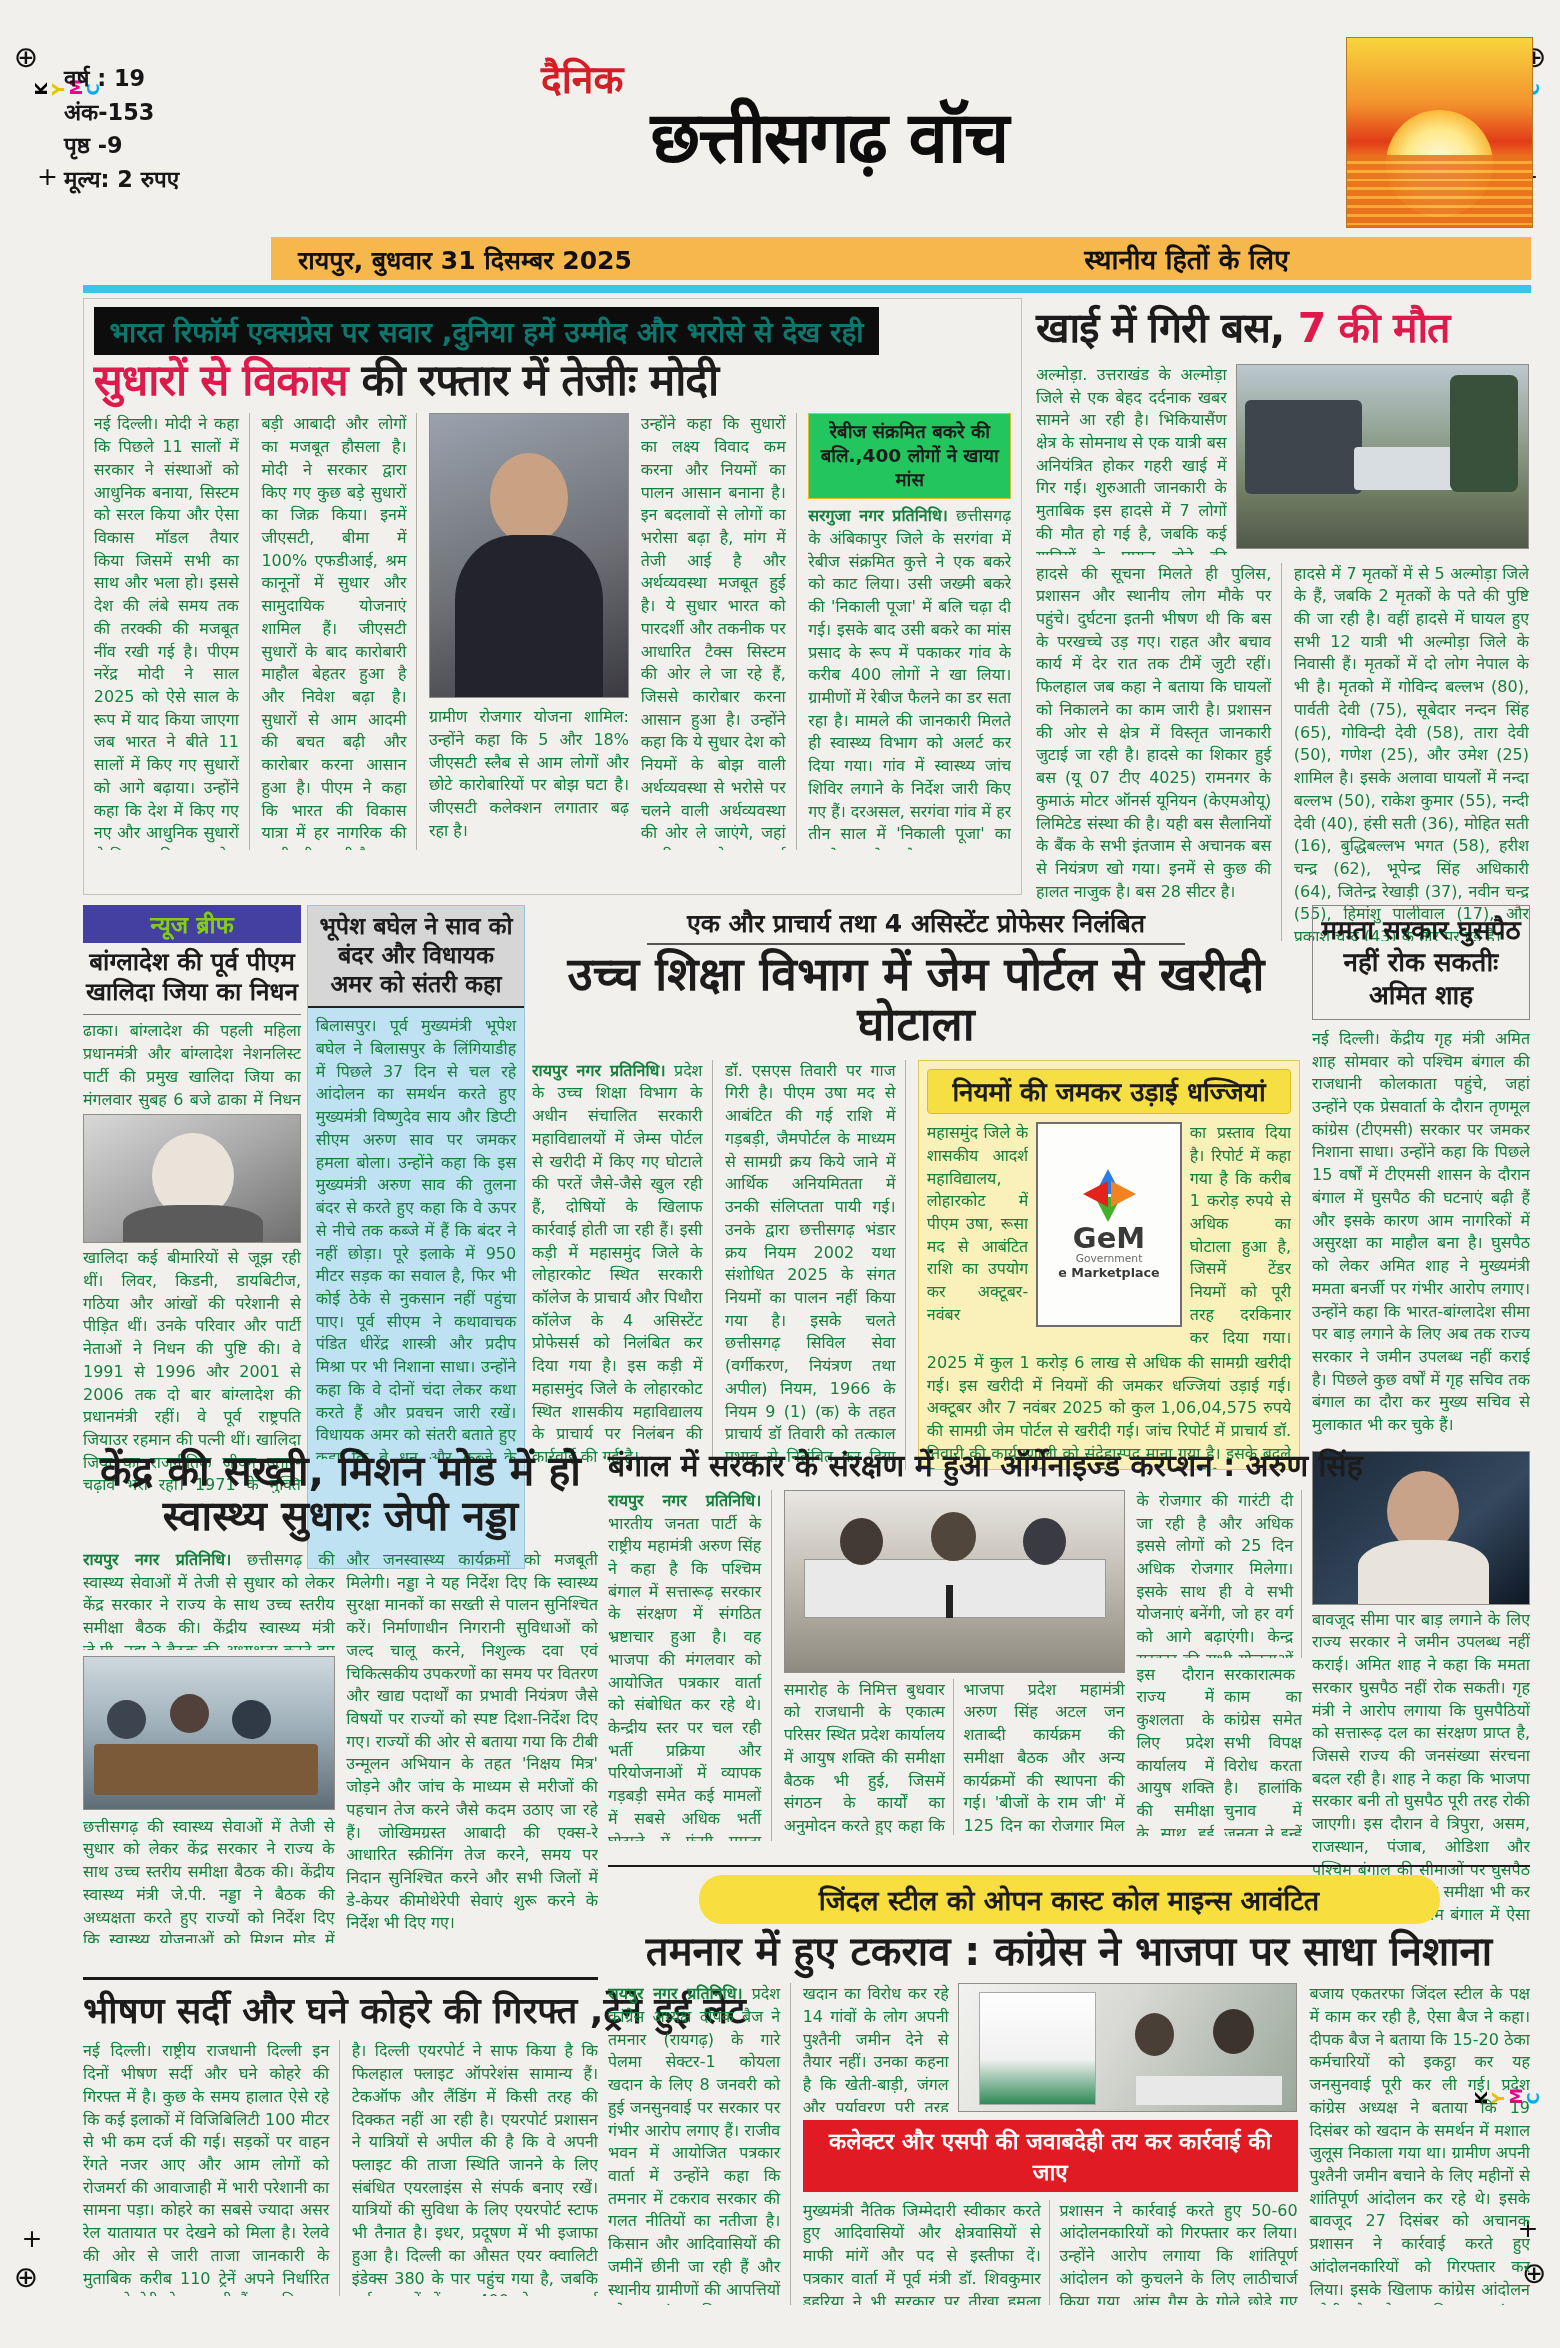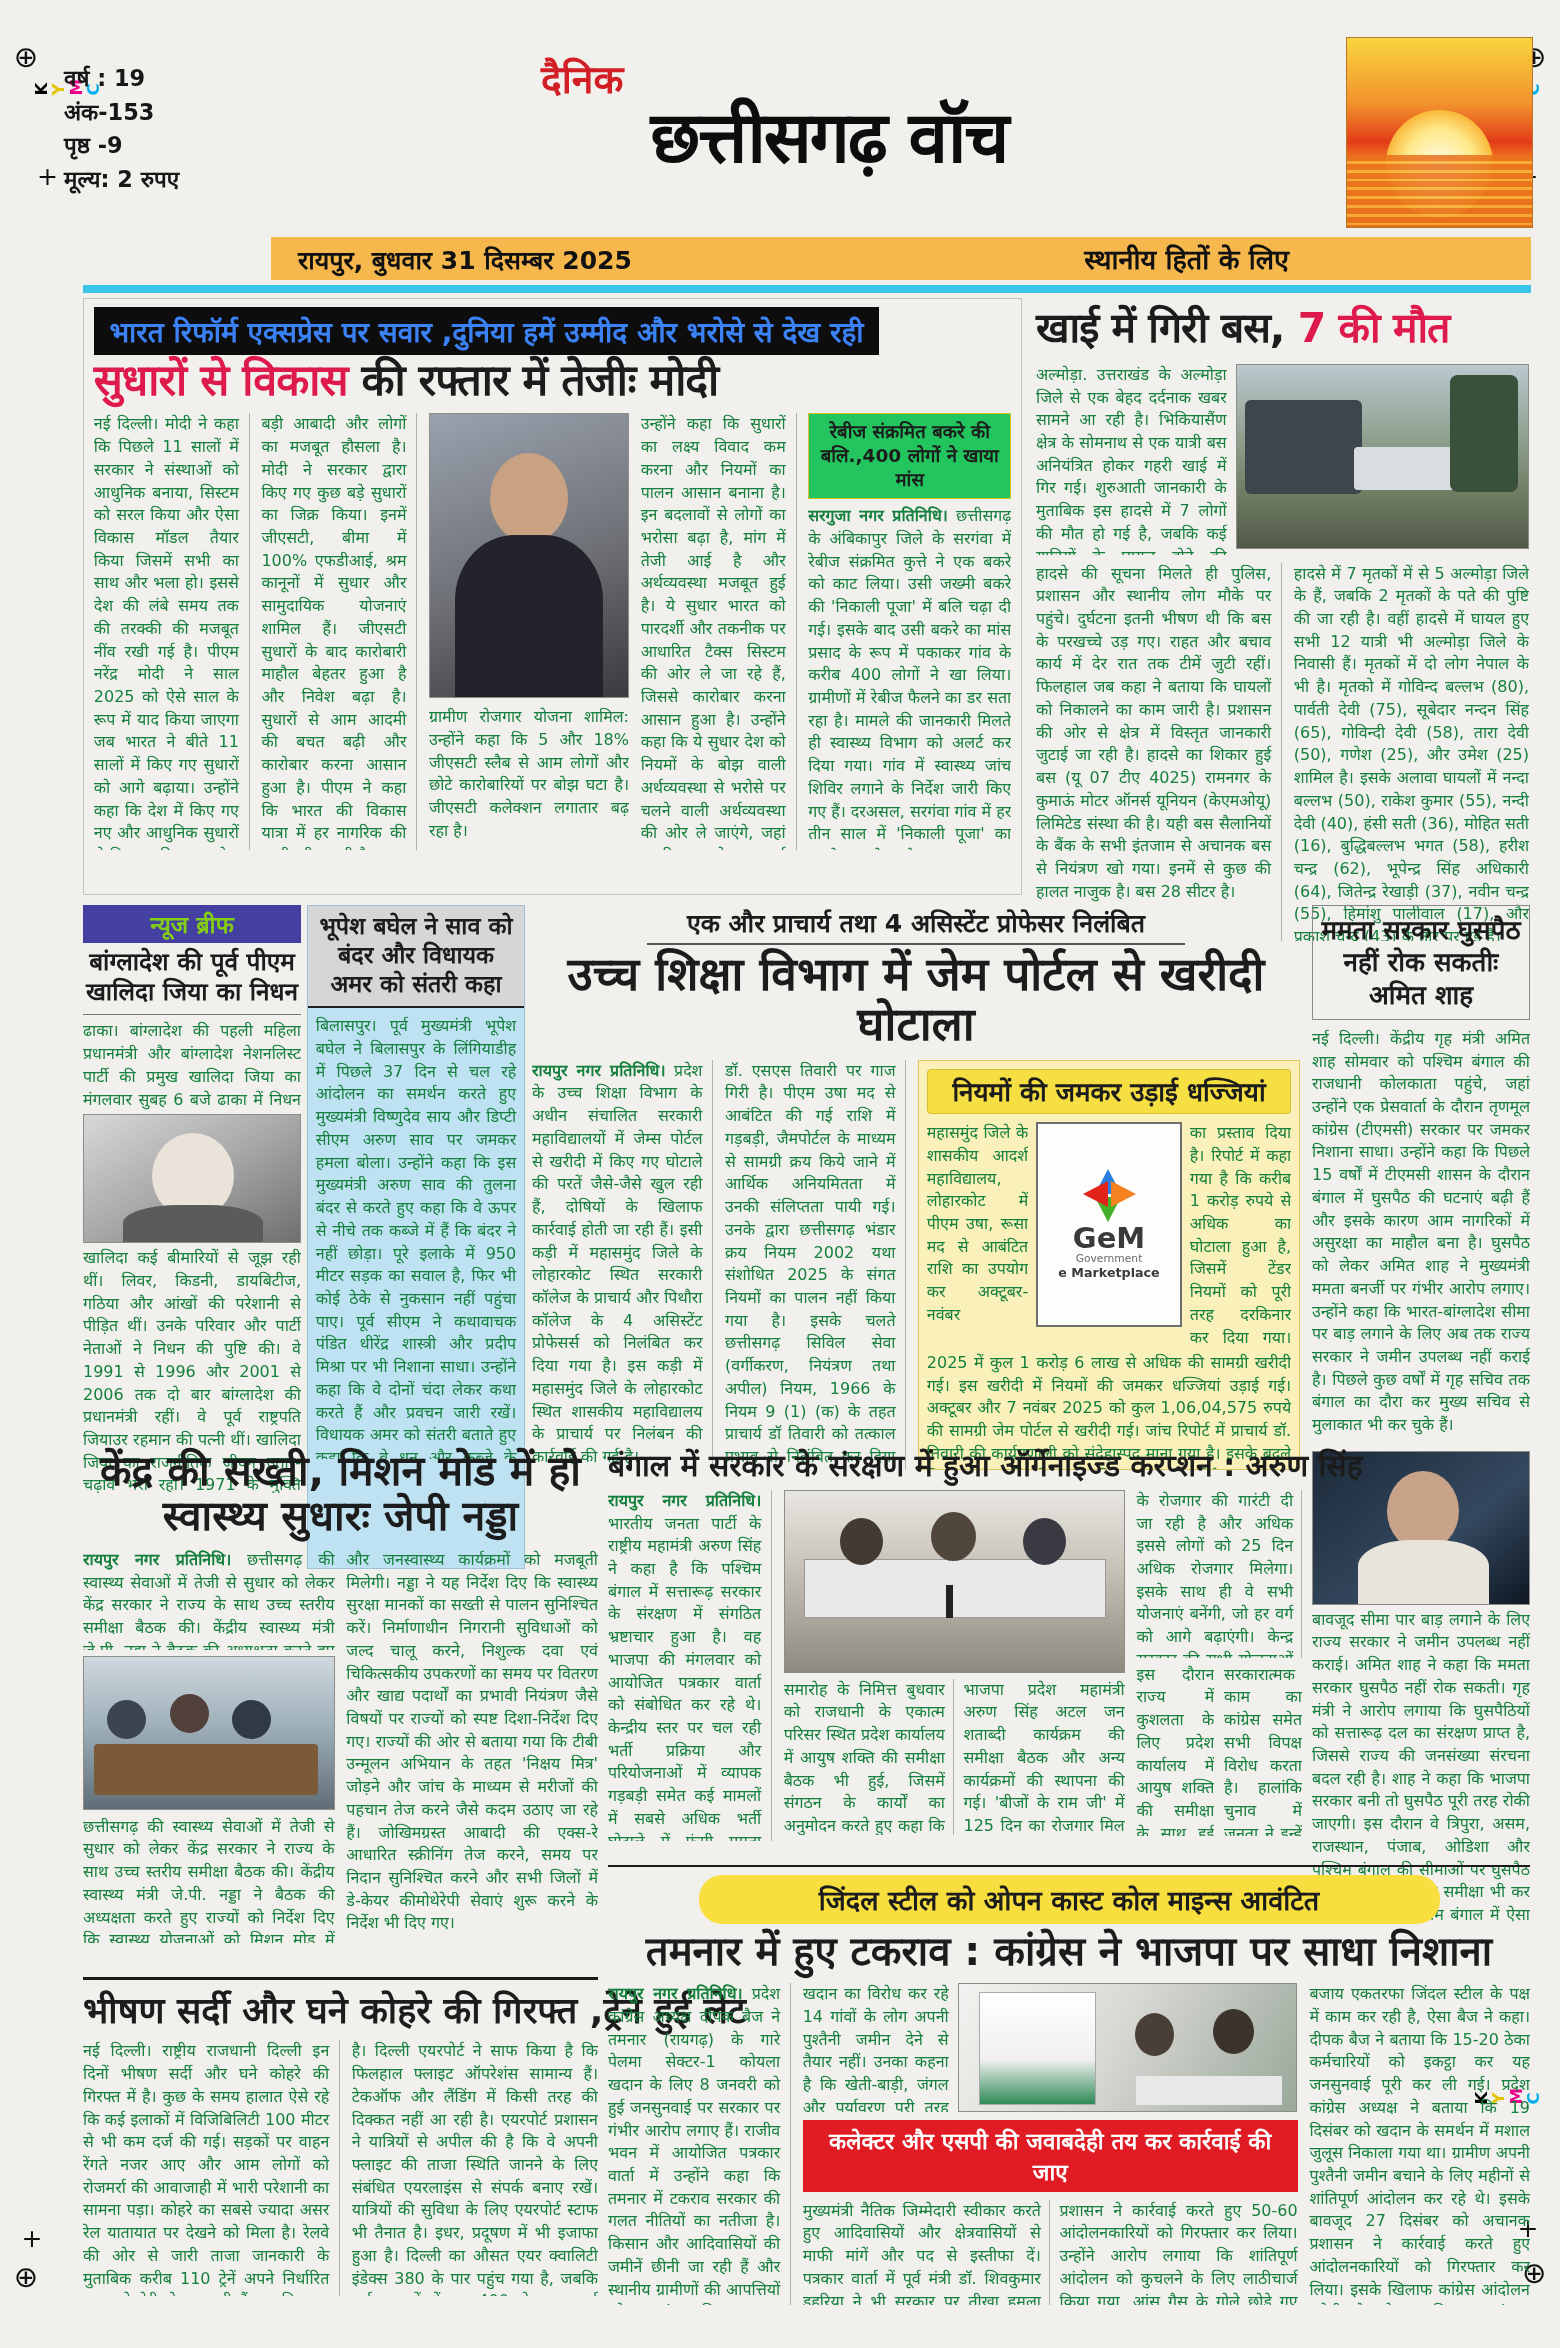--- a/index.html
+++ b/index.html
@@ -26,21 +26,21 @@
        background:repeating-linear-gradient(#e8701c 0 5.9px,#f9b13a 5.9px 8.8px);opacity:.85;}
 
   
   .reg{font-size:29px;color:#111;line-height:1;}
   .plus{font-size:25px;color:#111;line-height:1;}
   .cmyk{display:flex;flex-direction:column;font-weight:bold;font-size:16.6px;line-height:1.05;
         transform:rotate(180deg);writing-mode:vertical-rl;letter-spacing:1px;}
   .c{color:#00aeef}.m{color:#ec008c}.y{color:#e3c400}.k{color:#000}
 
   
-  .kicker{background:#0d0d0d;color:#3b82f6;font-weight:bold;font-size:28px;padding:4.9px 15.6px;display:inline-block;}
+  .kicker{background:#0d0d0d;color:#0f766e;font-weight:bold;font-size:28px;padding:4.9px 15.6px;display:inline-block;}
   .hl-main{font-size:43px;font-weight:bold;letter-spacing:-1px;line-height:1.05;white-space:nowrap;}
   .red{color:#dd1a4b;}
   .hl-2{font-size:41px;font-weight:bold;letter-spacing:-1px;white-space:nowrap;}
   .hl-3{font-size:44px;font-weight:bold;text-align:center;line-height:1.1;}
   .strap{font-size:25px;font-weight:bold;text-align:center;}
   .hl-box{font-size:23.4px;font-weight:bold;text-align:center;line-height:1.25;}
 
   .photo{position:relative;overflow:hidden;border:1px solid #8f8d88;}
   .head-sil{position:absolute;border-radius:50%;}
   .body-sil{position:absolute;border-radius:40% 40% 0 0;}

